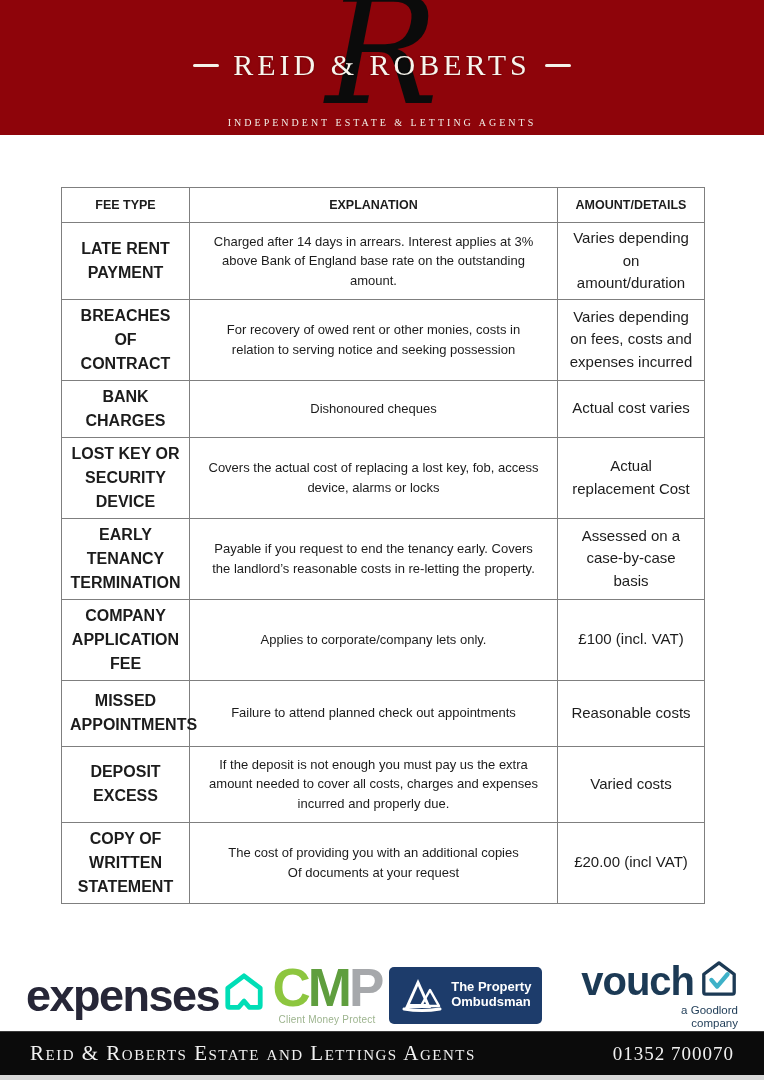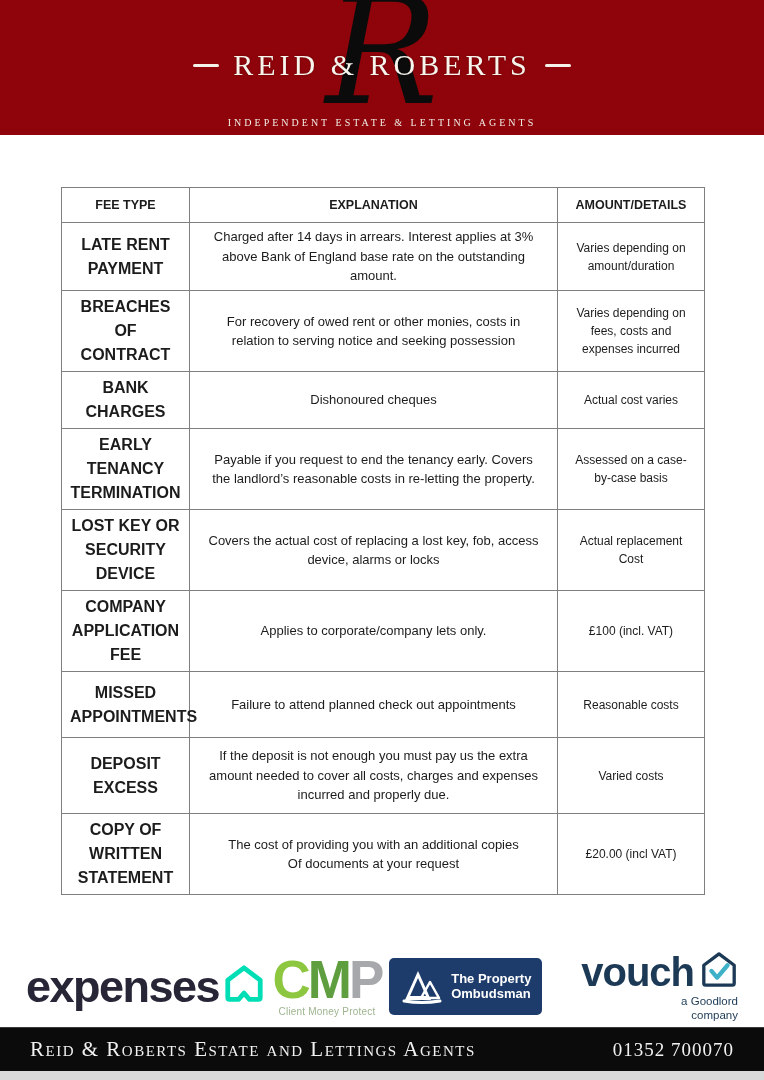--- a/index.html
+++ b/index.html
@@ -86,21 +86,21 @@
   .fees-table th, .fees-table td {
     border:1px solid #7f7f7f;
     text-align:center;
     vertical-align:middle;
     color:#1c1c1c;
   }
   .fees-table thead tr { height:35px; }
   .fees-table th { font-size:12.5px; font-weight:bold; }
   .cell-fee { font-size:16px; font-weight:bold; padding:4px 8px; line-height:1.5; }
   .cell-exp { font-size:13px; padding:4px 14px; line-height:1.5; white-space:pre-line; }
-  .cell-amt { font-size:12px; padding:4px 10px; line-height:1.5; }
+  .cell-amt { font-size:15px; padding:4px 10px; line-height:1.5; }
   tbody tr:nth-child(1){height:68px;} tbody tr:nth-child(2){height:75px;}
   tbody tr:nth-child(3){height:56px;} tbody tr:nth-child(4){height:64px;}
   tbody tr:nth-child(5){height:70px;} tbody tr:nth-child(6){height:66px;}
   tbody tr:nth-child(7){height:66px;} tbody tr:nth-child(8){height:76px;}
   tbody tr:nth-child(9){height:66px;}
 
   
   .logos {
     margin-top:56px;
     padding:0 26px;
@@ -191,28 +191,28 @@
         <td class="cell-fee">BREACHES OF CONTRACT</td>
         <td class="cell-exp">For recovery of owed rent or other monies, costs in relation to serving notice and seeking possession</td>
         <td class="cell-amt">Varies depending on fees, costs and expenses incurred</td>
       </tr>
       <tr>
         <td class="cell-fee">BANK CHARGES</td>
         <td class="cell-exp">Dishonoured cheques</td>
         <td class="cell-amt">Actual cost varies</td>
       </tr>
       <tr>
+        <td class="cell-fee">LOST KEY OR SECURITY DEVICE</td>
+        <td class="cell-exp">Covers the actual cost of replacing a lost key, fob, access device, alarms or locks</td>
+        <td class="cell-amt">Actual replacement Cost</td>
+      </tr>
+      <tr>
         <td class="cell-fee">EARLY TENANCY TERMINATION</td>
         <td class="cell-exp">Payable if you request to end the tenancy early. Covers the landlord’s reasonable costs in re-letting the property.</td>
         <td class="cell-amt">Assessed on a case-by-case basis</td>
-      </tr>
-      <tr>
-        <td class="cell-fee">LOST KEY OR SECURITY DEVICE</td>
-        <td class="cell-exp">Covers the actual cost of replacing a lost key, fob, access device, alarms or locks</td>
-        <td class="cell-amt">Actual replacement Cost</td>
       </tr>
       <tr>
         <td class="cell-fee">COMPANY APPLICATION FEE</td>
         <td class="cell-exp">Applies to corporate/company lets only.</td>
         <td class="cell-amt">£100 (incl. VAT)</td>
       </tr>
       <tr>
         <td class="cell-fee">MISSED APPOINTMENTS</td>
         <td class="cell-exp">Failure to attend planned check out appointments</td>
         <td class="cell-amt">Reasonable costs</td>

